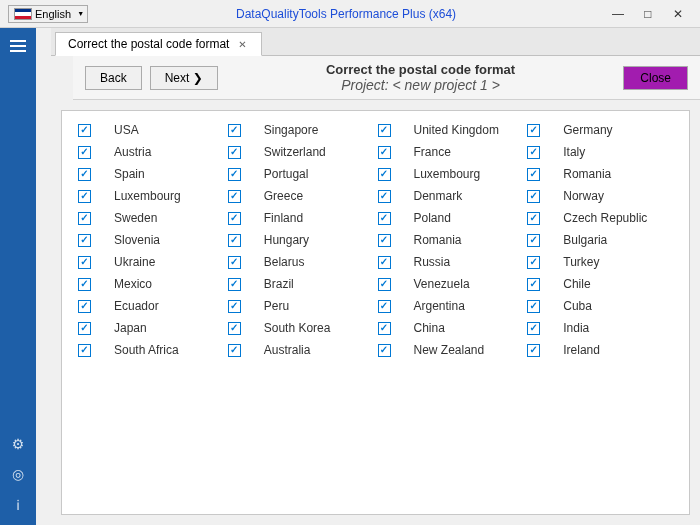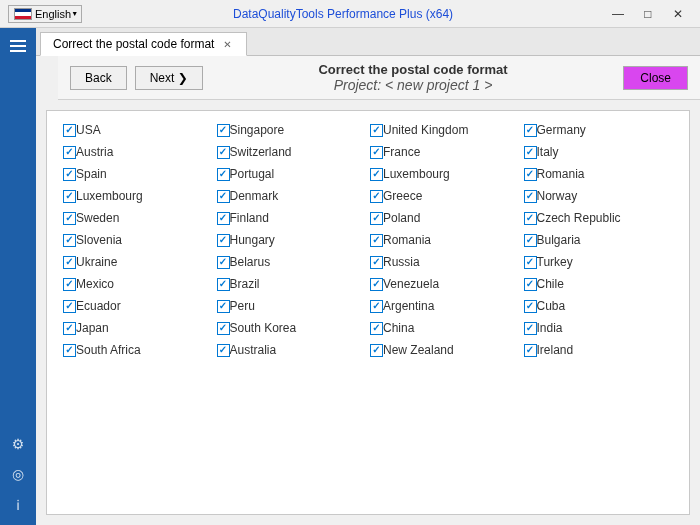--- a/index.html
+++ b/index.html
@@ -21,21 +21,21 @@
       border-bottom: 1px solid #d0d0d0;
     }
     .title-bar-left {
       display: flex;
       align-items: center;
       gap: 6px;
     }
     .title-bar-lang {
       background: #f0f0f0;
       border: 1px solid #ababab;
-      padding: 2px 10px 2px 5px;
+      padding: 2px 16px 2px 5px;
       font-size: 11px;
       cursor: pointer;
       position: relative;
       display: flex;
       align-items: center;
       gap: 3px;
     }
     .title-bar-lang::after {
       content: '▼';
       font-size: 7px;
@@ -117,20 +117,21 @@
       color: rgba(255,255,255,0.8);
       cursor: pointer;
       font-size: 14px;
     }
 
     .content-area {
       flex: 1;
       background: #f0f0f0;
       display: flex;
       flex-direction: column;
+      padding-left: 15px;
     }
     .tab-bar {
       background: #e8e8e8;
       display: flex;
       align-items: flex-end;
       padding-top: 4px;
       border-bottom: 1px solid #c0c0c0;
     }
     .tab {
       background: #f5f5f5;
@@ -188,21 +189,21 @@
       font-size: 13px;
       font-weight: 600;
       color: #333;
     }
     .toolbar-title-sub {
       font-size: 14px;
       color: #555;
       font-style: italic;
     }
     .toolbar-close-btn {
-      background: #d946ef;
+      background: #a21caf;
       border: 1px solid #ababab;
       padding: 4px 16px;
       font-size: 12px;
       cursor: pointer;
     }
 
     .panel {
       flex: 1;
       background: #fff;
       margin: 10px;
@@ -212,21 +213,21 @@
     }
     .countries-grid {
       display: grid;
       grid-template-columns: repeat(4, 1fr);
       row-gap: 8px;
       column-gap: 4px;
     }
     .country-item {
       display: flex;
       align-items: center;
-      gap: 0;
+      gap: 23px;
       font-size: 12px;
       color: #333;
     }
     .country-checkbox {
       width: 13px;
       height: 13px;
       border: 1px solid #0078d4;
       background: #fff;
       display: flex;
       align-items: center;
@@ -344,25 +345,25 @@
           <div class="country-item">
             <div class="country-checkbox checked"></div>
             <span>Romania</span>
           </div>
           <div class="country-item">
             <div class="country-checkbox checked"></div>
             <span>Luxembourg</span>
           </div>
           <div class="country-item">
             <div class="country-checkbox checked"></div>
+            <span>Greece</span>
+          </div>
+          <div class="country-item">
+            <div class="country-checkbox checked"></div>
             <span>Denmark</span>
-          </div>
-          <div class="country-item">
-            <div class="country-checkbox checked"></div>
-            <span>Greece</span>
           </div>
           <div class="country-item">
             <div class="country-checkbox checked"></div>
             <span>Norway</span>
           </div>
           <div class="country-item">
             <div class="country-checkbox checked"></div>
             <span>Sweden</span>
           </div>
           <div class="country-item">

